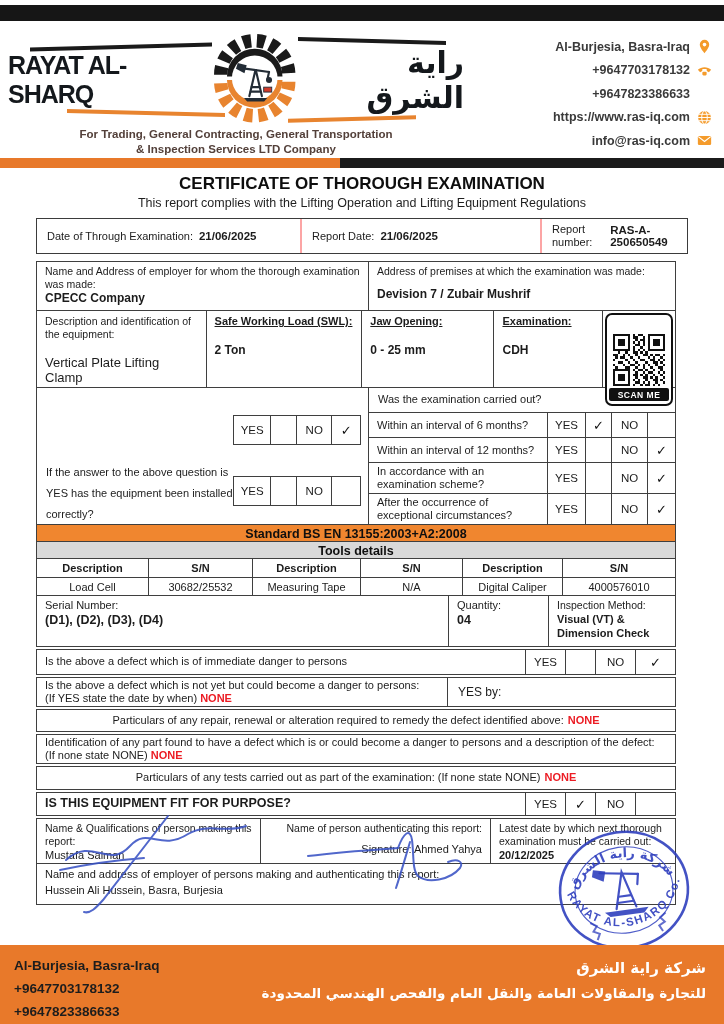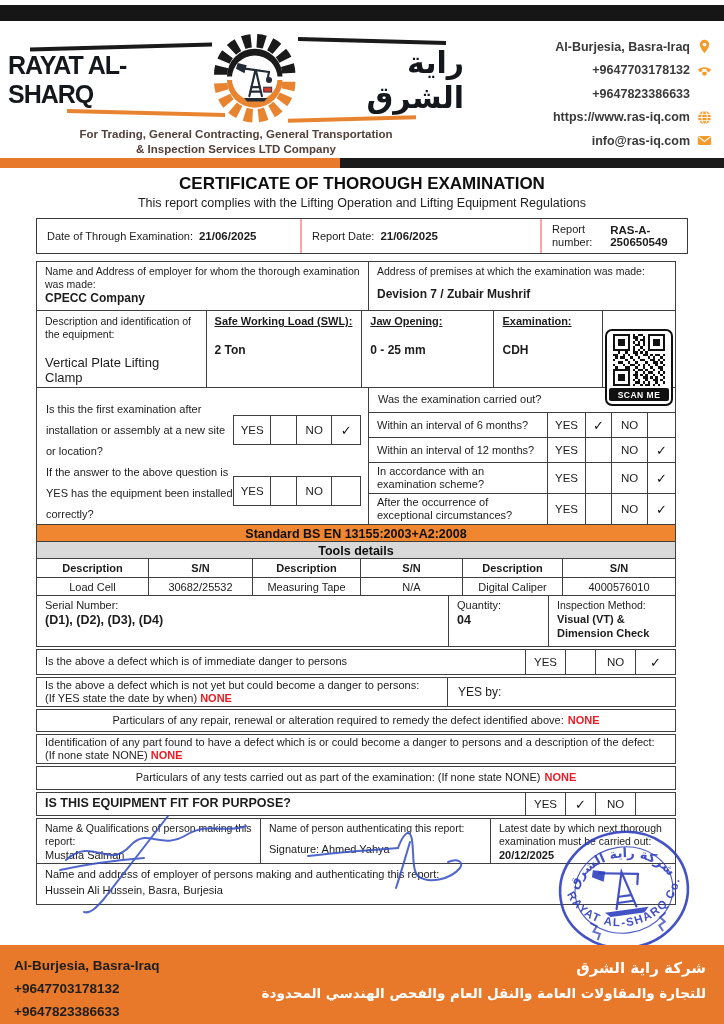--- a/index.html
+++ b/index.html
@@ -52,21 +52,21 @@
   .rowA .c1{width:332px;border-right:1px solid #3f3f3f;padding:3px 8px;box-sizing:border-box;}
   .rowA .c2{flex:1;padding:3px 8px;box-sizing:border-box;}
 
   .rowB{height:78px;display:flex;}
   .rowB > div{border-right:1px solid #3f3f3f;padding:4px 8px;box-sizing:border-box;}
   .rowB > div:last-child{border-right:none;}
   .bc1{width:172px;} .bc2{width:158px;} .bc3{width:134px;} .bc4{width:110px;} .bc5{flex:1;padding:2px !important;}
   .eqval{font-size:13px;margin-top:14px;font-weight:400;}
   .eqval2{font-size:12px;margin-top:16px;font-weight:600;}
 
-  .qrbadge{width:58px;margin:16px auto;border:2.5px solid #101010;border-radius:7px;padding:3px 3px 3px;background:#fff;}
+  .qrbadge{width:58px;margin:0 auto;border:2.5px solid #101010;border-radius:7px;padding:19px 3px 3px;background:#fff;}
   .qrbadge svg{display:block;width:52px;height:52px;margin:0 auto;}
   .scanme{margin:2px -1px 0;background:#101010;color:#fff;font-size:8.5px;font-weight:bold;text-align:center;letter-spacing:.5px;border-radius:2px;padding:1.5px 0;}
 
   .rowC{display:flex;height:138px;}
   .rowC .cl{width:332px;border-right:1px solid #3f3f3f;position:relative;box-sizing:border-box;}
   .qtext{position:absolute;left:9px;width:188px;font-size:11px;line-height:21px;}
   .rowC .cr{flex:1;display:flex;flex-direction:column;}
   .crhead{padding:5px 9px 0;font-size:11px;height:19px;}
   .crrow{border-top:1px solid #3f3f3f;flex:1;display:flex;align-items:stretch;}
   .crq{flex:1;padding:2px 8px;font-size:11px;line-height:13px;display:flex;align-items:center;}
@@ -105,21 +105,21 @@
   .yn5{display:flex;width:150px;align-self:stretch;font-size:11.5px;}
   .yn5 span{display:flex;align-items:center;justify-content:center;border-left:1px solid #3f3f3f;box-sizing:border-box;}
   .yn5 .w40{width:40px;} .yn5 .w30{width:30px;} .yn5 .w40b{width:40px;} .yn5 .w38{flex:1;}
   .yesby{width:228px;border-left:1px solid #3f3f3f;display:flex;align-items:center;padding-left:10px;box-sizing:border-box;font-size:12px;}
   .red{color:#EC1C24;font-weight:600;}
   .fitrow .dtext{font-size:12.5px;font-weight:bold;}
 
   .srow{margin-top:2px;border:1px solid #3f3f3f;display:flex;height:46px;box-sizing:border-box;background:#fff;}
   .srow > div{border-right:1px solid #3f3f3f;padding:3px 8px;box-sizing:border-box;}
   .srow > div:last-child{border-right:none;}
-  .sgc1{width:224px;} .sgc2{width:230px;} .sgc3{flex:1;}
+  .sgc1{width:224px;} .sgc2{width:230px;text-align:right;} .sgc3{flex:1;}
   .signame{font-size:11px;margin-top:1px;}
   .sigline{font-size:11px;margin-top:8px;}
 
   .erow{margin-top:-1px;border:1px solid #3f3f3f;height:42px;padding:4px 8px;box-sizing:border-box;background:transparent;font-size:11px;line-height:15px;}
 
   
   .sig{position:absolute;pointer-events:none;}
   .stamp{position:absolute;left:538px;top:826px;width:172px;height:128px;pointer-events:none;}
 
   
@@ -275,21 +275,20 @@
               <path d="M8 0h1v1H8zM10 0h2v1h-2zM8 1h2v1H8zM12 1h1v1h-1zM9 2h1v1H9zM11 2h2v1h-2zM8 3h1v1H8zM10 3h1v1h-1zM12 3h1v1h-1zM9 4h2v1H9zM12 4h1v1h-1zM8 5h1v1H8zM11 5h1v1h-1zM8 6h1v1H8zM10 6h1v1h-1zM12 6h1v1h-1zM2 7h1v1H2zM5 7h1v1H5zM8 7h2v1H8zM11 7h1v1h-1zM13 7h1v1h-1zM0 8h2v1H0zM4 8h1v1H4zM6 8h1v1H6zM9 8h1v1H9zM12 8h2v1h-2zM15 8h1v1h-1zM17 8h2v1h-2zM20 8h1v1h-1zM1 9h1v1H1zM3 9h2v1H3zM7 9h1v1H7zM10 9h1v1h-1zM14 9h1v1h-1zM16 9h1v1h-1zM19 9h1v1h-1zM0 10h1v1H0zM5 10h1v1H5zM8 10h1v1H8zM11 10h2v1h-2zM15 10h2v1h-2zM18 10h1v1h-1zM20 10h1v1h-1zM2 11h2v1H2zM6 11h1v1H6zM9 11h1v1H9zM13 11h1v1h-1zM16 11h2v1h-2zM19 11h1v1h-1zM0 12h1v1H0zM4 12h1v1H4zM7 12h2v1H7zM10 12h1v1h-1zM12 12h1v1h-1zM14 12h1v1h-1zM17 12h1v1h-1zM20 12h1v1h-1zM1 13h1v1H1zM5 13h2v1H5zM9 13h1v1H9zM12 13h1v1h-1zM15 13h1v1h-1zM18 13h2v1h-2zM8 14h1v1H8zM10 14h2v1h-2zM13 14h1v1h-1zM16 14h1v1h-1zM19 14h1v1h-1zM9 15h1v1H9zM12 15h1v1h-1zM14 15h2v1h-2zM18 15h1v1h-1zM20 15h1v1h-1zM8 16h2v1H8zM11 16h1v1h-1zM13 16h1v1h-1zM16 16h1v1h-1zM19 16h1v1h-1zM9 17h1v1H9zM12 17h2v1h-2zM15 17h1v1h-1zM17 17h1v1h-1zM20 17h1v1h-1zM8 18h1v1H8zM10 18h1v1h-1zM13 18h1v1h-1zM16 18h2v1h-2zM19 18h1v1h-1zM9 19h2v1H9zM12 19h1v1h-1zM14 19h1v1h-1zM17 19h1v1h-1zM20 19h1v1h-1zM8 20h1v1H8zM11 20h1v1h-1zM13 20h2v1h-2zM16 20h1v1h-1zM18 20h1v1h-1z"></path>
             </g>
           </svg>
           <div class="scanme">SCAN ME</div>
         </div>
       </div>
     </div>
 
     <div class="box rowC">
       <div class="cl">
-        <div class="qtext" style="top:11px;">Is this the first examination after installation or assembly at a new site or location?</div>
         <div class="yn yn-abs" style="left:196px;top:27px;width:128px;">
           <span class="w38">YES</span>
           <span class="w26 mark"></span>
           <span class="w36">NO</span>
           <span class="w28 mark">✓</span>
         </div>
         <div class="qtext" style="top:74px;">If the answer to the above question is YES has the equipment been installed correctly?</div>
         <div class="yn yn-abs" style="left:196px;top:88px;width:128px;">
           <span class="w38">YES</span>
           <span class="w26 mark"></span>

